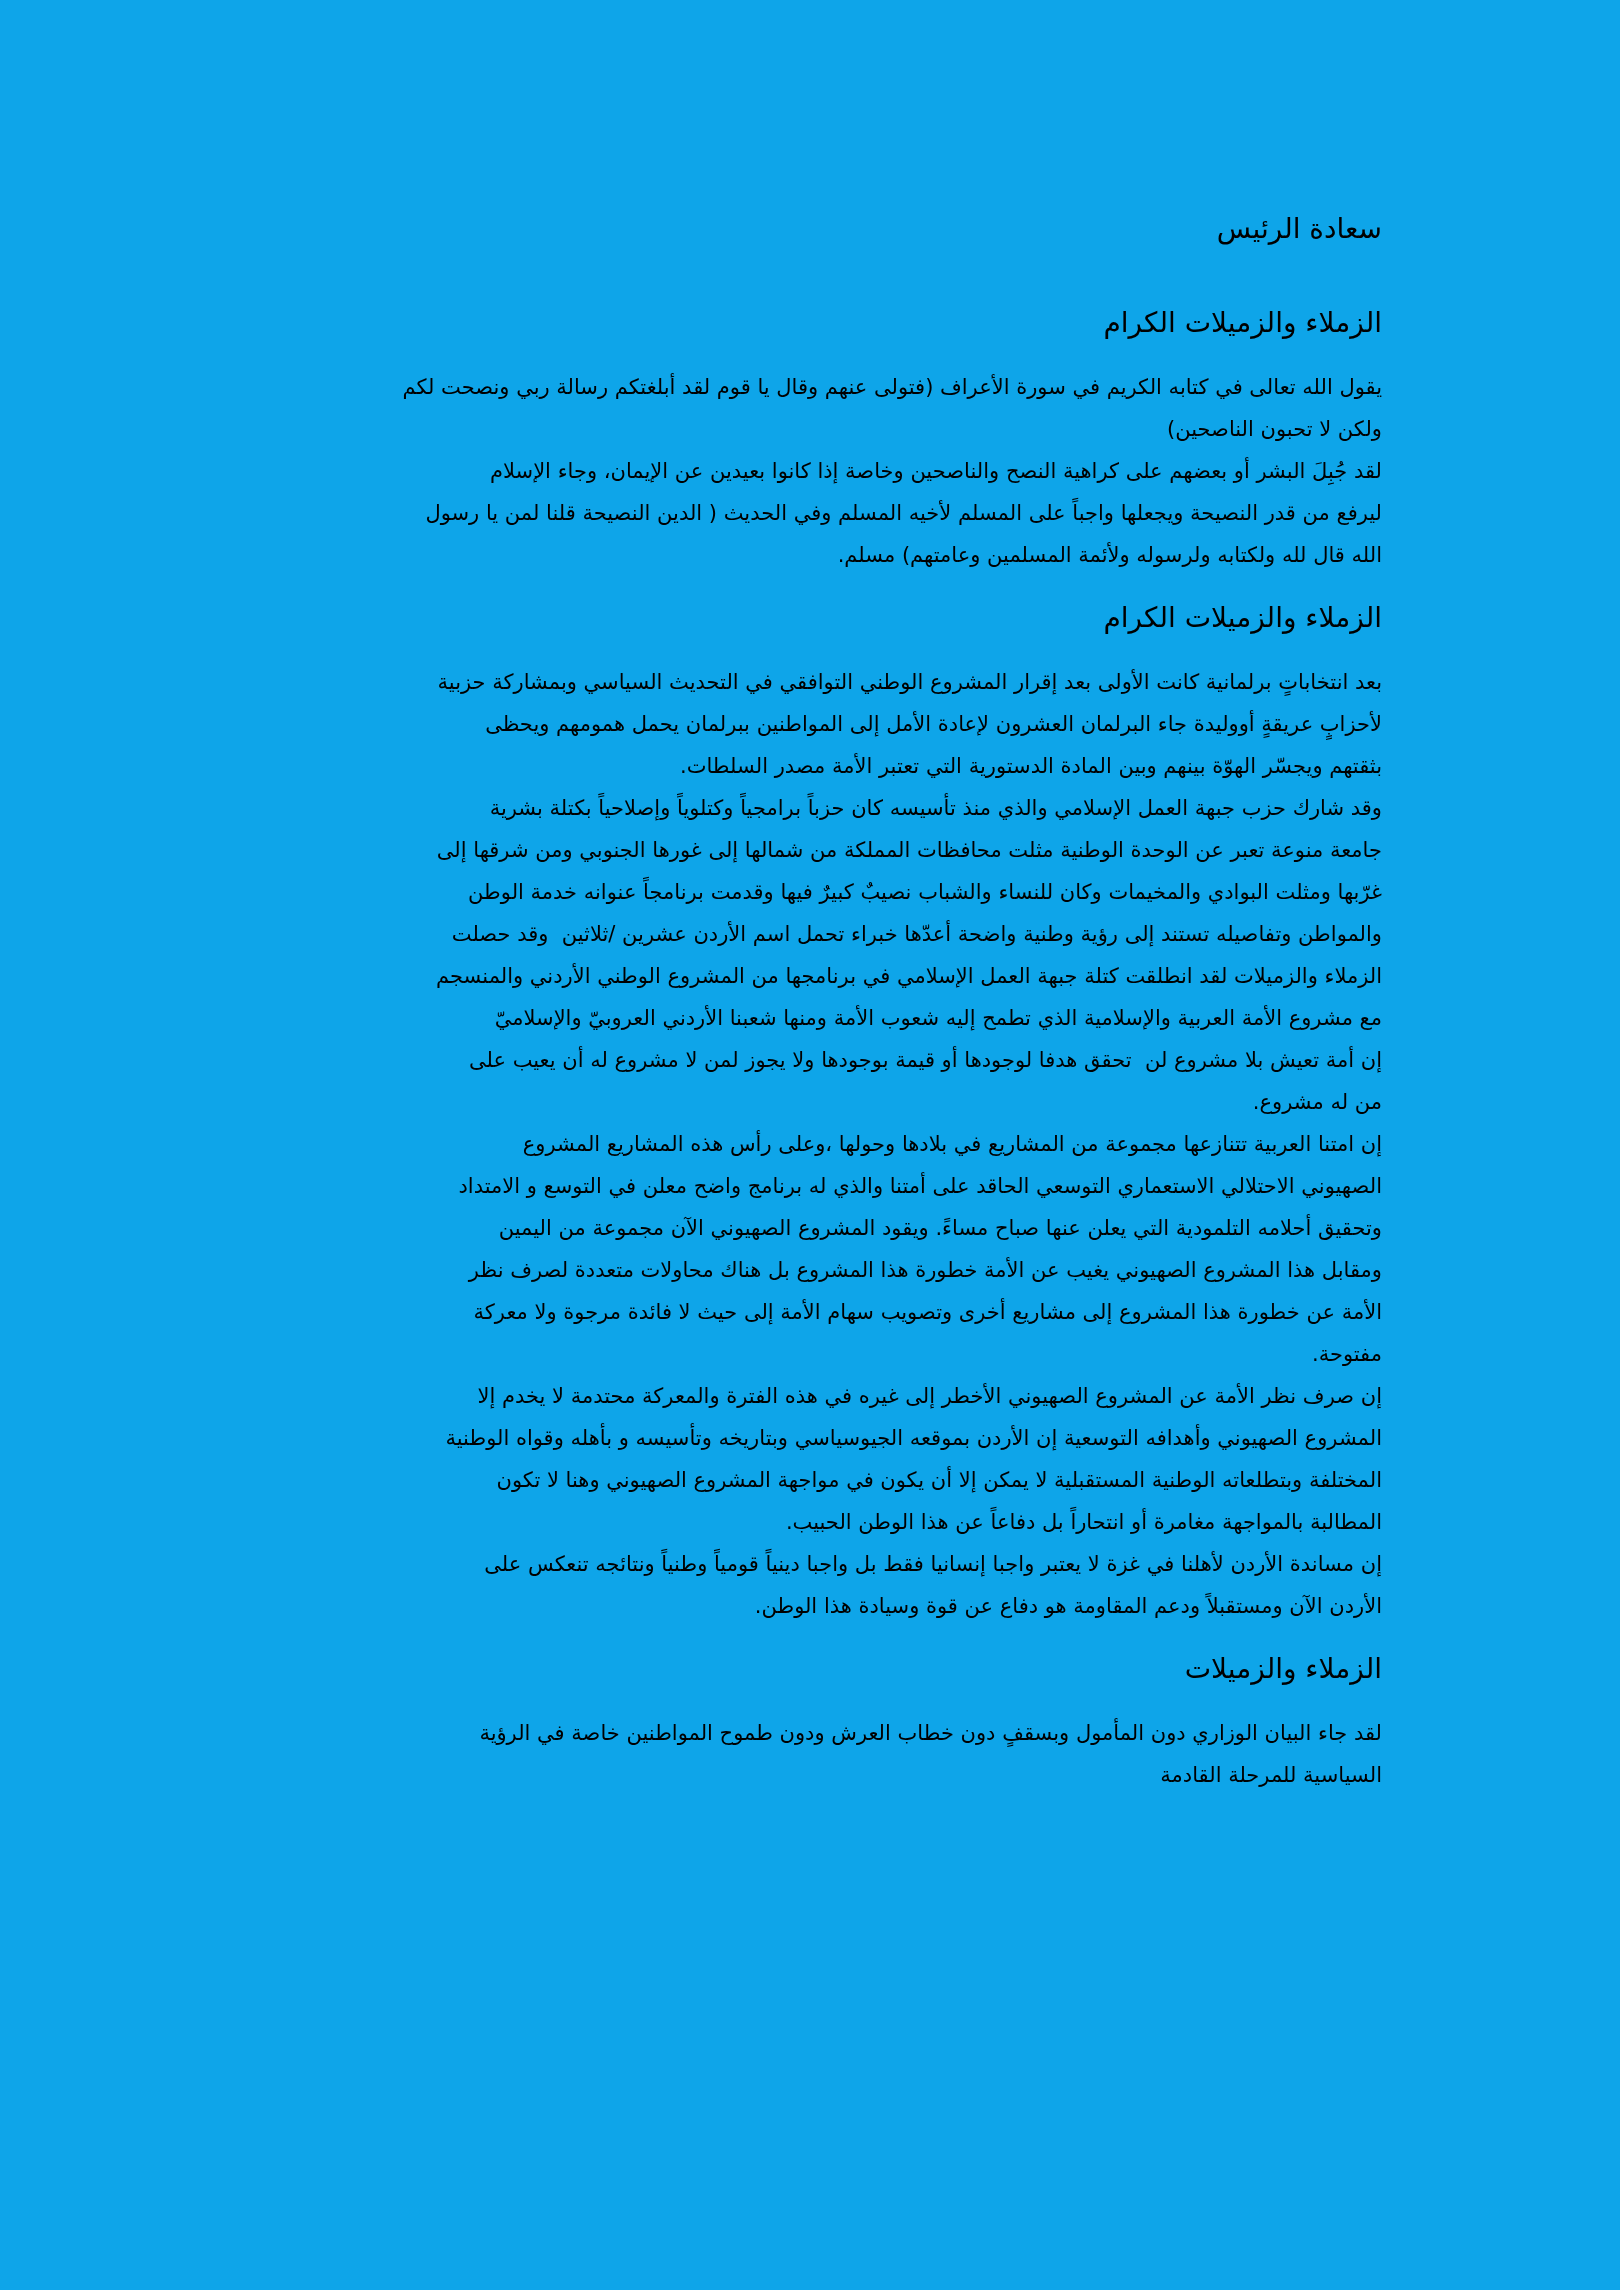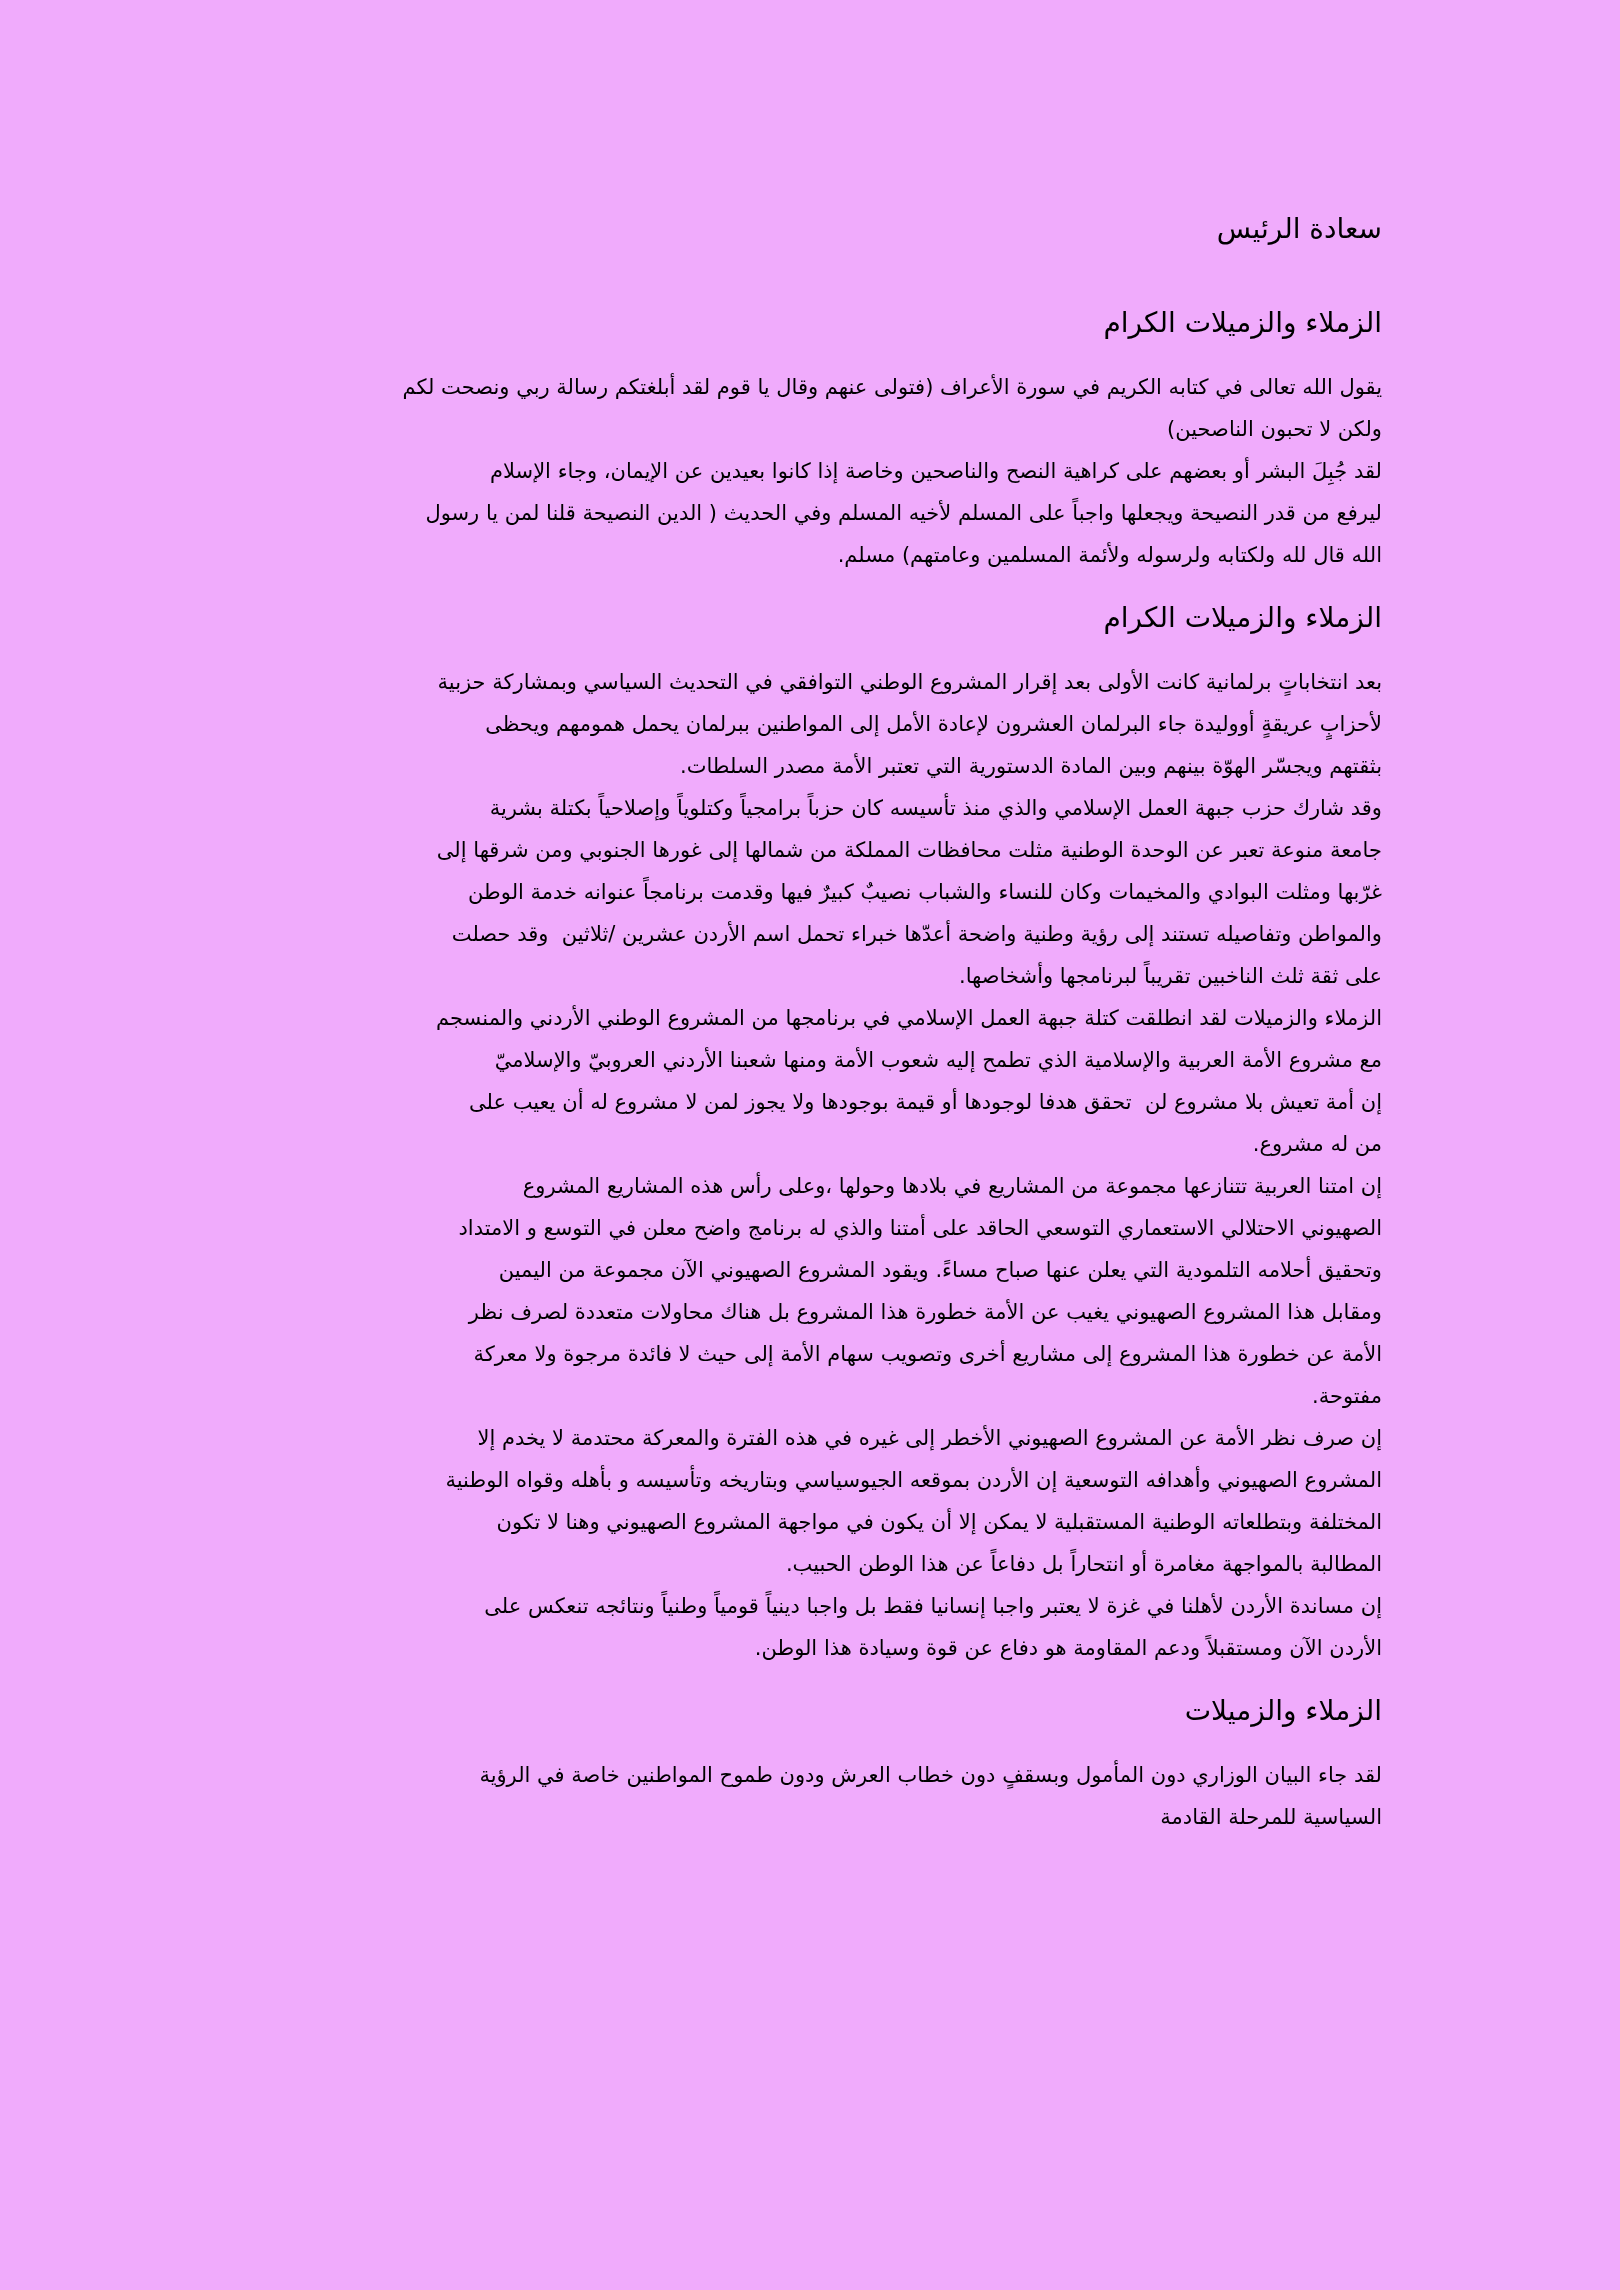--- a/index.html
+++ b/index.html
@@ -4,21 +4,21 @@
 <style>
   html, body {
     margin: 0;
     padding: 0;
     background: #ffffff;
   }
   .page {
     position: relative;
     width: 1620px;
     height: 2291px;
-    background: #f0abfc;
+    background: #0ea5e9;
     overflow: hidden;
     font-family: "DejaVu Sans", sans-serif;
     color: #000000;
   }
   .content {
     direction: rtl;
     padding-top: 208px;
     padding-right: 238px;
     padding-left: 0;
   }
@@ -72,21 +72,20 @@
       <div class="line">بعد انتخاباتٍ برلمانية كانت الأولى بعد إقرار المشروع الوطني التوافقي في التحديث السياسي وبمشاركة حزبية</div>
       <div class="line">لأحزابٍ عريقةٍ أووليدة جاء البرلمان العشرون لإعادة الأمل إلى المواطنين ببرلمان يحمل همومهم ويحظى</div>
       <div class="line">بثقتهم ويجسّر الهوّة بينهم وبين المادة الدستورية التي تعتبر الأمة مصدر السلطات.</div>
     </div>
 
     <div class="block b-para">
       <div class="line">وقد شارك حزب جبهة العمل الإسلامي والذي منذ تأسيسه كان حزباً برامجياً وكتلوياً وإصلاحياً بكتلة بشرية</div>
       <div class="line">جامعة منوعة تعبر عن الوحدة الوطنية مثلت محافظات المملكة من شمالها إلى غورها الجنوبي ومن شرقها إلى</div>
       <div class="line">غرّبها ومثلت البوادي والمخيمات وكان للنساء والشباب نصيبٌ كبيرٌ فيها وقدمت برنامجاً عنوانه خدمة الوطن</div>
       <div class="line">والمواطن وتفاصيله تستند إلى رؤية وطنية واضحة أعدّها خبراء تحمل اسم الأردن عشرين /ثلاثين  وقد حصلت</div>
-      <div class="line">على ثقة ثلث الناخبين تقريباً لبرنامجها وأشخاصها.</div>
     </div>
 
     <div class="block b-para">
       <div class="line">الزملاء والزميلات لقد انطلقت كتلة جبهة العمل الإسلامي في برنامجها من المشروع الوطني الأردني والمنسجم</div>
       <div class="line">مع مشروع الأمة العربية والإسلامية الذي تطمح إليه شعوب الأمة ومنها شعبنا الأردني العروبيّ والإسلاميّ</div>
       <div class="line">إن أمة تعيش بلا مشروع لن  تحقق هدفا لوجودها أو قيمة بوجودها ولا يجوز لمن لا مشروع له أن يعيب على</div>
       <div class="line">من له مشروع.</div>
     </div>
 
     <div class="block b-para">

